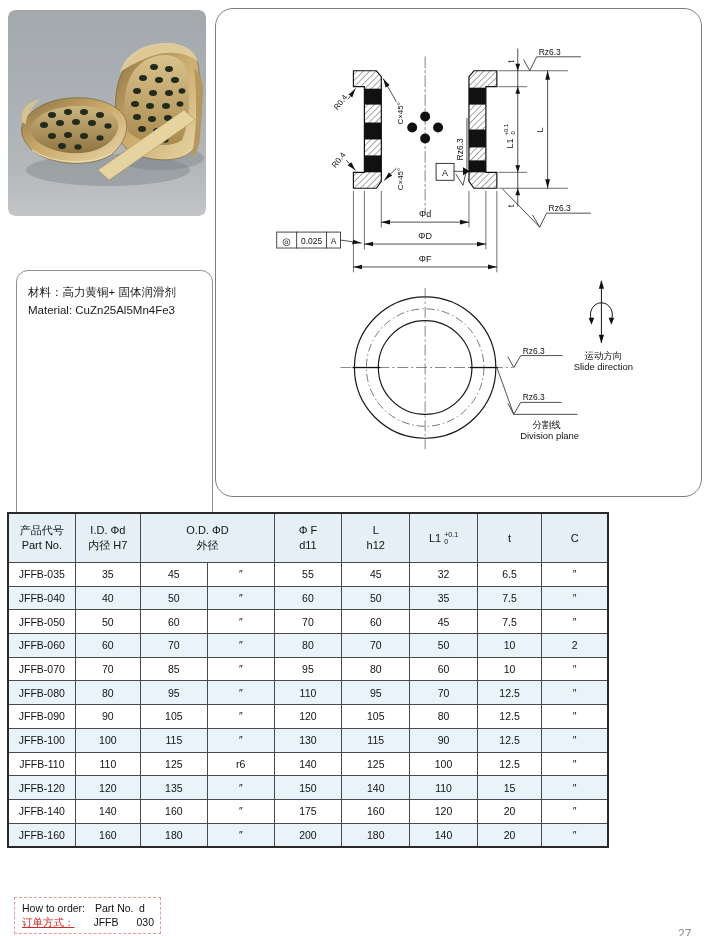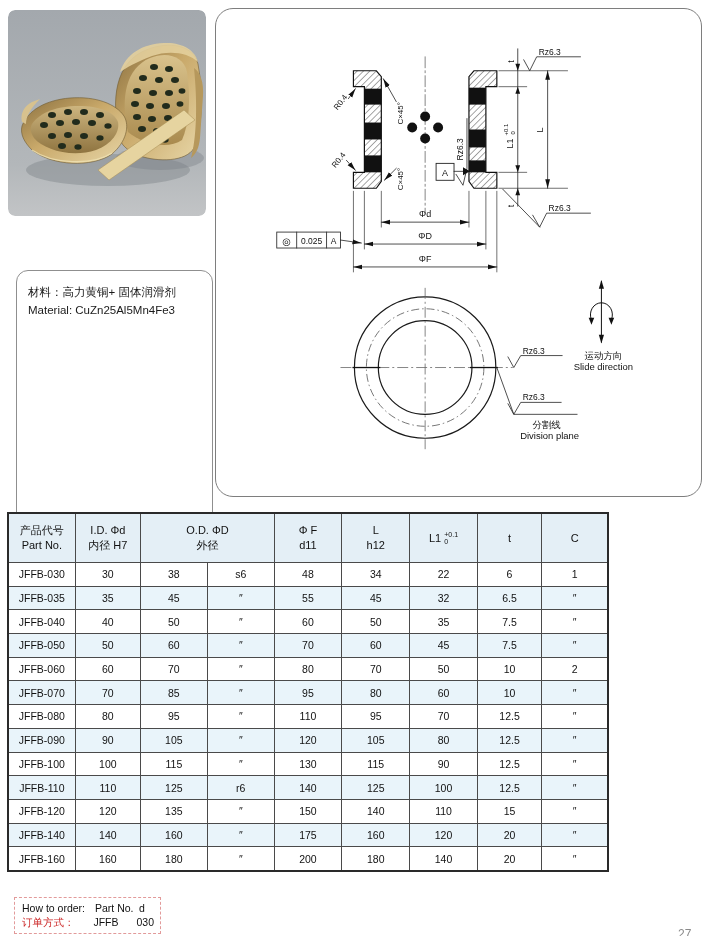--- a/index.html
+++ b/index.html
@@ -31,21 +31,21 @@
   .l1wrap{display:inline-flex;align-items:center;justify-content:center;gap:3px;}
   .tolstack{display:inline-flex;flex-direction:column;align-items:flex-start;
         font-size:7px;line-height:7px;}
 
   
   .order-box{position:absolute;left:14px;top:897px;width:147px;box-sizing:border-box;
         border:1px dashed #e29a9a;padding:3px 6px 4px 7px;font-size:10.5px;}
   .order-row{display:flex;line-height:14px;white-space:nowrap;align-items:flex-end;}
   .o-label{width:73px;}
   .o-c1{width:44px;}
-  .o-red{color:#cc2a2a;}
+  .o-red{color:#cc2a2a;text-decoration:underline;}
 
   .page-num{position:absolute;left:678px;top:927px;font-size:12px;color:#8a8a8a;}
 </style>
 </head>
 <body>
 
 <div class="page">
 
   <div class="photo-box">
     <svg viewBox="0 0 198 206">
@@ -336,31 +336,20 @@
         <th>
           <span>t</span>
         </th>
         <th>
           <span>C</span>
         </th>
       </tr>
     </thead>
     <tbody>
         <tr>
-          <td>JFFB-030</td>
-          <td>30</td>
-          <td>38</td>
-          <td>s6</td>
-          <td>48</td>
-          <td>34</td>
-          <td>22</td>
-          <td>6</td>
-          <td>1</td>
-        </tr>
-        <tr>
           <td>JFFB-035</td>
           <td>35</td>
           <td>45</td>
           <td>″</td>
           <td>55</td>
           <td>45</td>
           <td>32</td>
           <td>6.5</td>
           <td>″</td>
         </tr>

